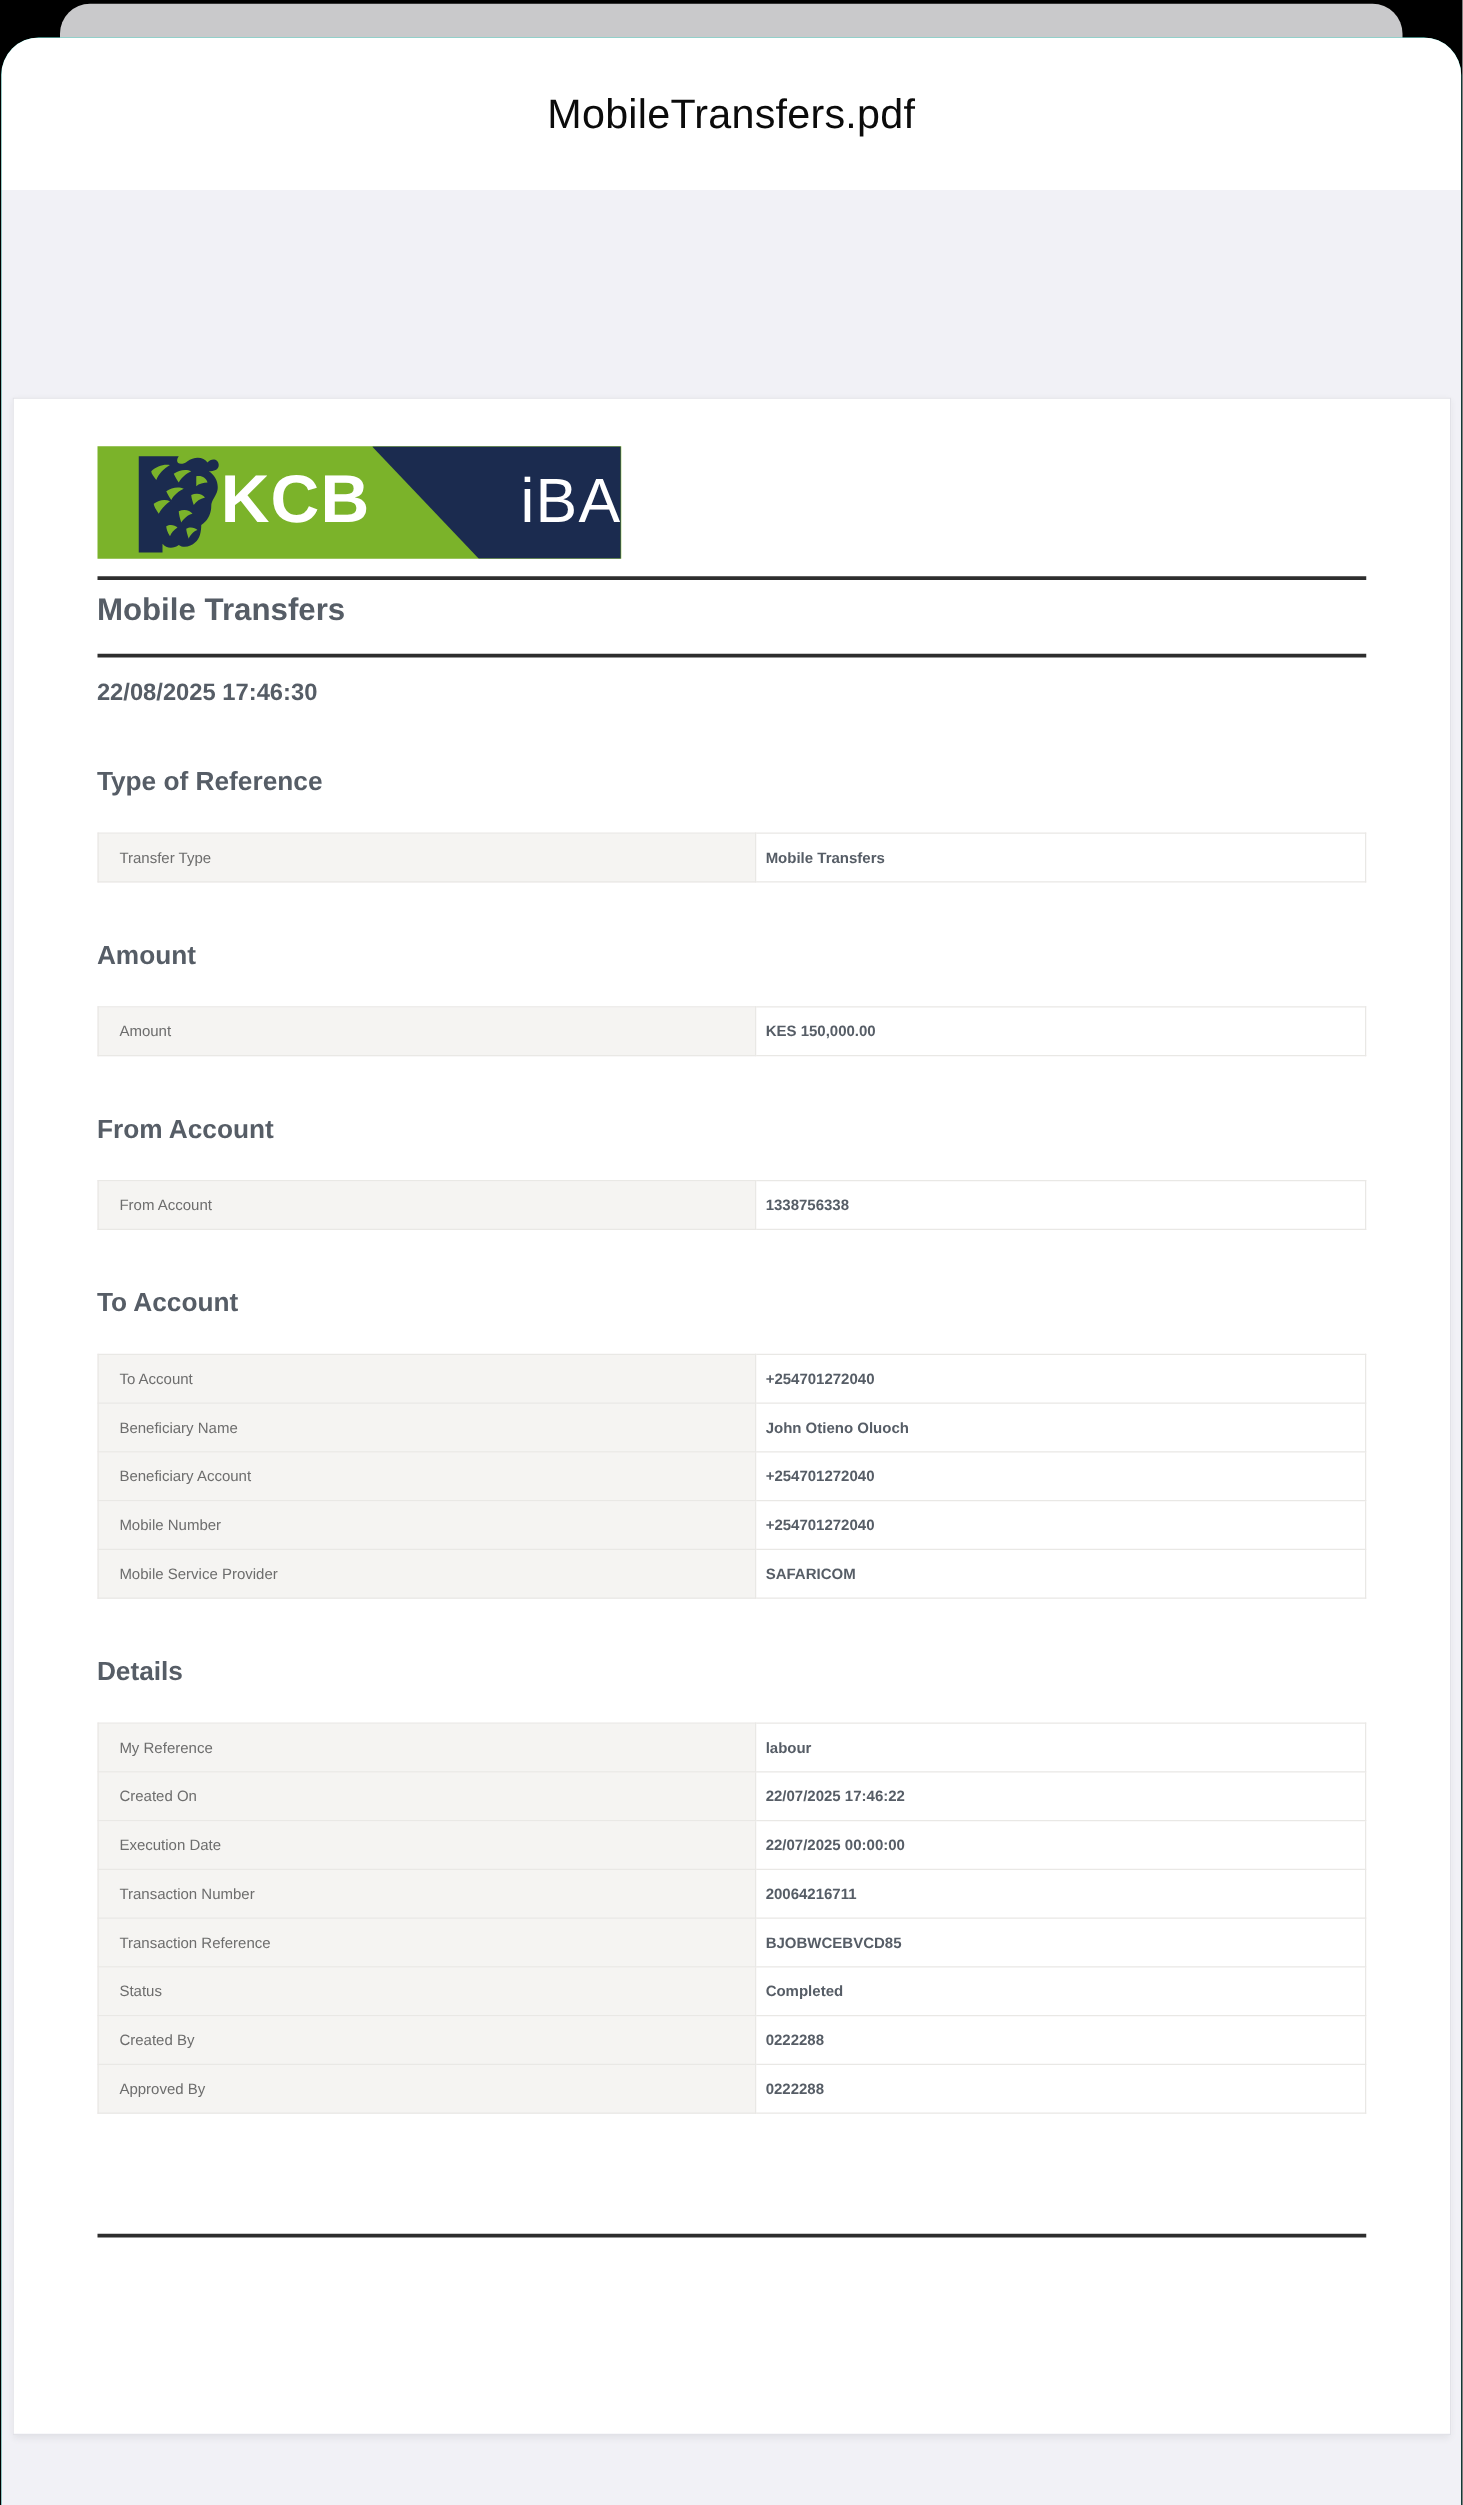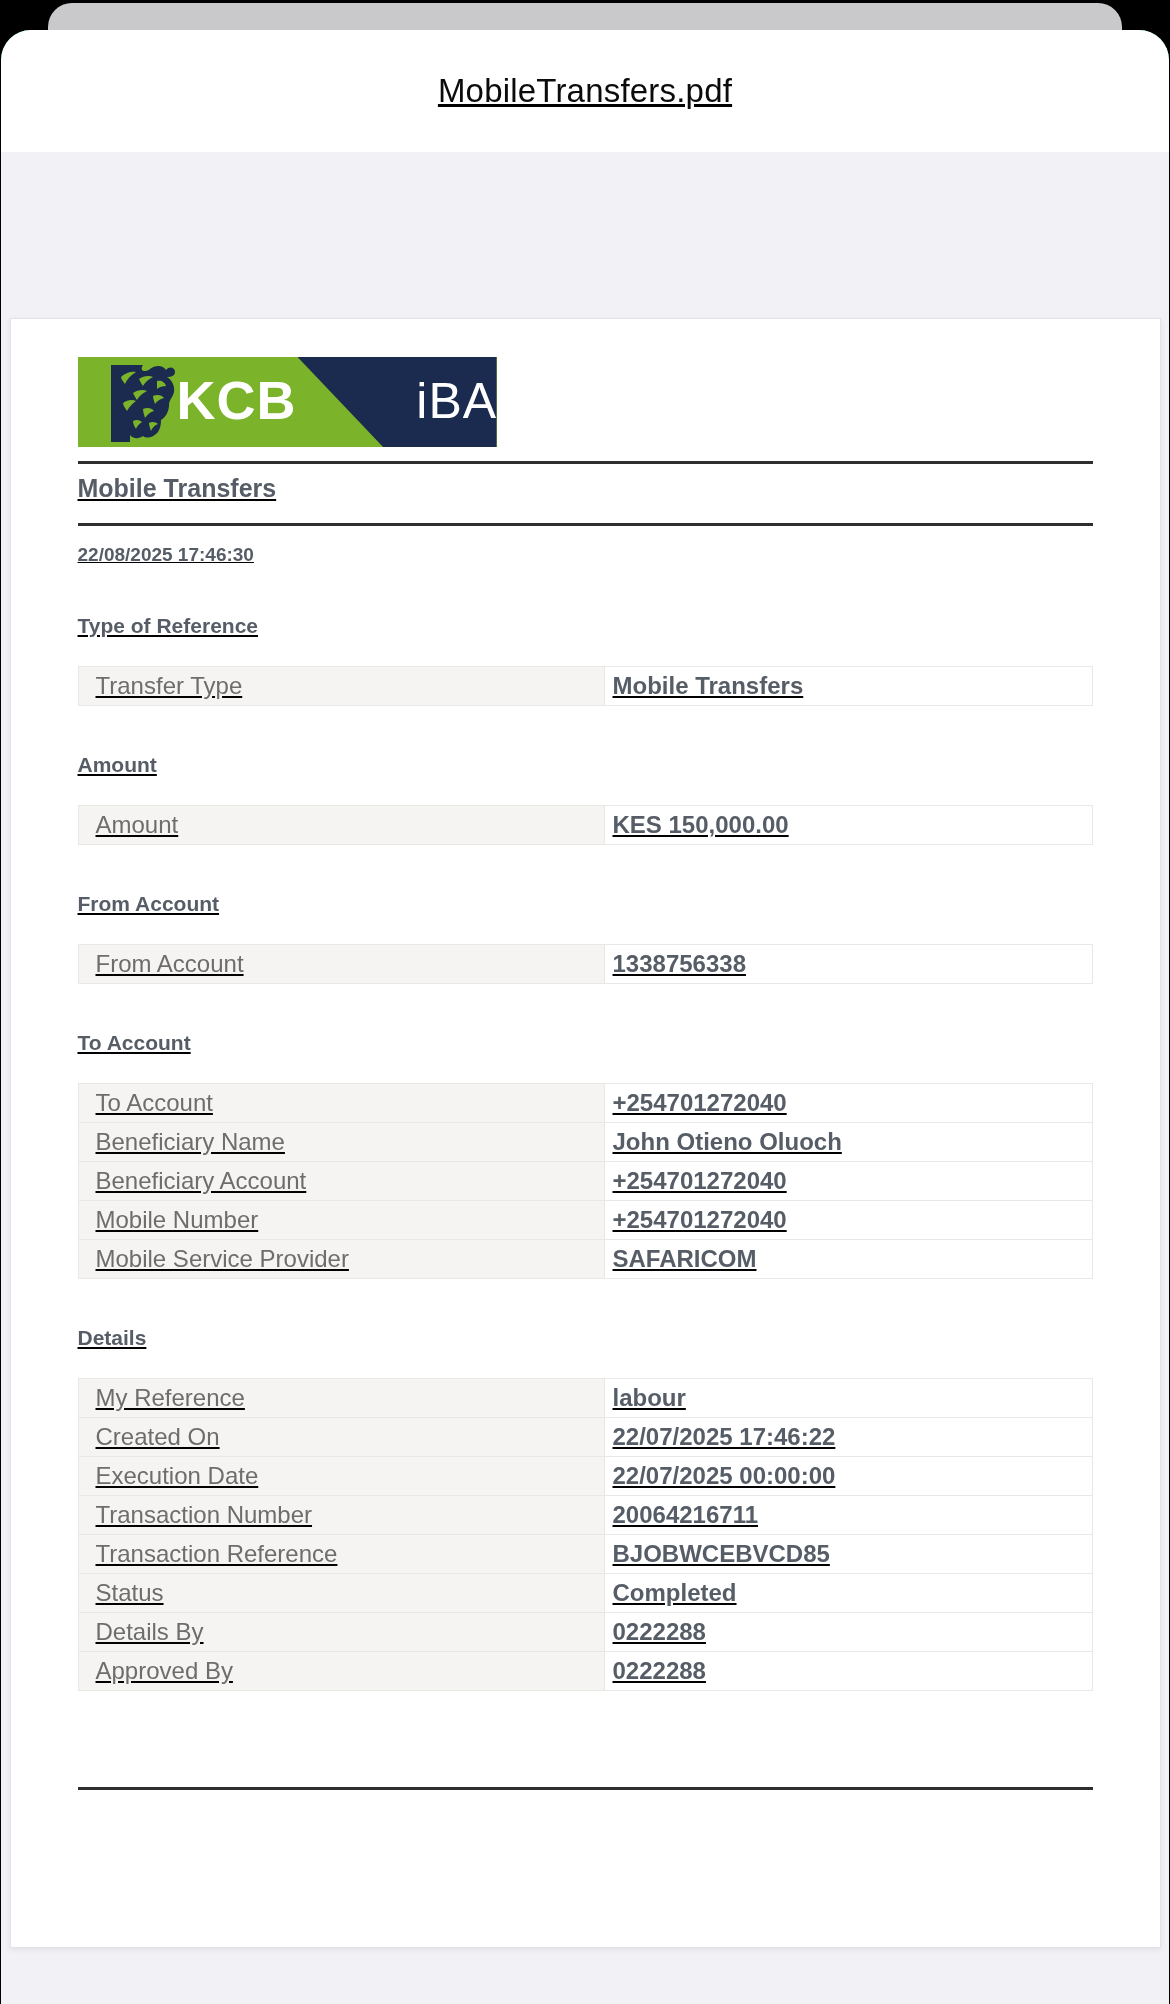--- a/index.html
+++ b/index.html
@@ -10,21 +10,21 @@
     -webkit-font-smoothing:antialiased;
   }
   
   .bg-card{
     position:absolute;left:48px;right:48px;top:3px;height:70px;
     background:#c9c9cb;border-radius:24px 24px 0 0;
   }
   
   .sheet{
     position:absolute;left:1px;right:1px;top:30px;bottom:0;
-    background:#14b8a6;border-radius:30px 30px 0 0;overflow:hidden;text-decoration:underline;
+    background:#14b8a6;border-radius:30px 30px 0 0;overflow:hidden;
   }
   .sheet-header{
     height:122px;background:#fff;display:flex;align-items:center;justify-content:center;
   }
   .sheet-title{
     font-size:33px;font-weight:400;color:#0b0b0b;letter-spacing:.2px;
   }
   .sheet-body{
     background:#f1f1f6;height:1852px;box-sizing:border-box;padding-top:166px;
     overflow:hidden;
@@ -53,21 +53,21 @@
   
   .rule{border:none;border-top:3px solid #2e2e2e;margin:14px 0 0 0;}
   .rule-2{margin-top:20px;}
   .rule-bottom{margin-top:96px;}
   .doc-title{font-size:25px;line-height:30px;font-weight:700;color:#565d66;margin:9px 0 0 0;}
   .timestamp{font-size:19px;line-height:24px;font-weight:700;color:#565d66;margin-top:17px;}
   .section-heading{font-size:21px;line-height:26px;font-weight:700;color:#565d66;margin-top:46px;}
   
   table.kv{width:100%;border-collapse:collapse;margin-top:27px;table-layout:fixed;}
   table.kv td{
-    border:1px solid #e9e8e5;height:38px;font-size:24px;vertical-align:middle;
+    border:1px solid #e9e8e5;height:38px;font-size:12px;vertical-align:middle;
     padding-top:0;padding-bottom:0;
   }
   td.cell-label{background:#f5f4f2;color:#6d6d6d;font-weight:400;width:50%;padding-left:17px;}
   td.cell-value{background:#fff;color:#565d66;font-weight:700;padding-left:8px;}
 </style>
 </head>
 <body>
 
 <div class="bg-card"></div>
 
@@ -189,21 +189,21 @@
                 </tr>
                 <tr>
                   <td class="cell-label">Transaction Reference</td>
                   <td class="cell-value">BJOBWCEBVCD85</td>
                 </tr>
                 <tr>
                   <td class="cell-label">Status</td>
                   <td class="cell-value">Completed</td>
                 </tr>
                 <tr>
-                  <td class="cell-label">Details By</td>
+                  <td class="cell-label">Created By</td>
                   <td class="cell-value">0222288</td>
                 </tr>
                 <tr>
                   <td class="cell-label">Approved By</td>
                   <td class="cell-value">0222288</td>
                 </tr>
               </tbody>
             </table>
   </div>
 </div>

